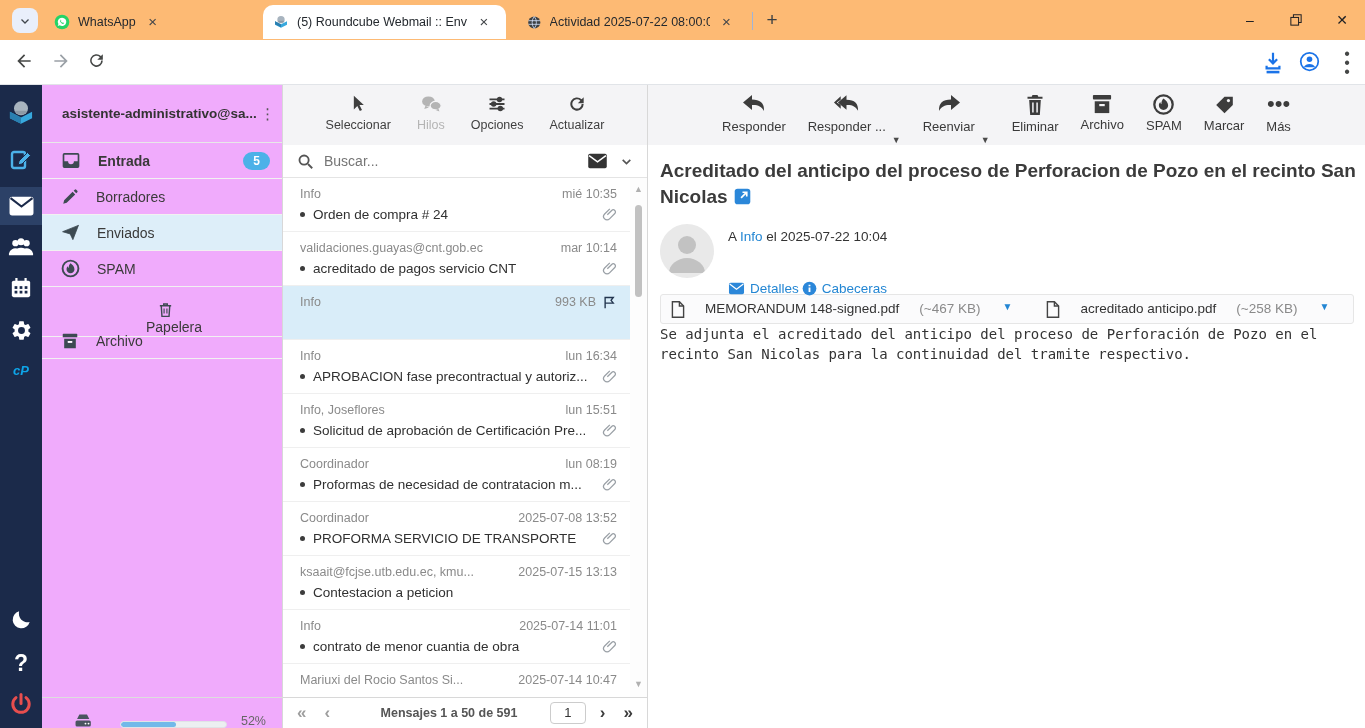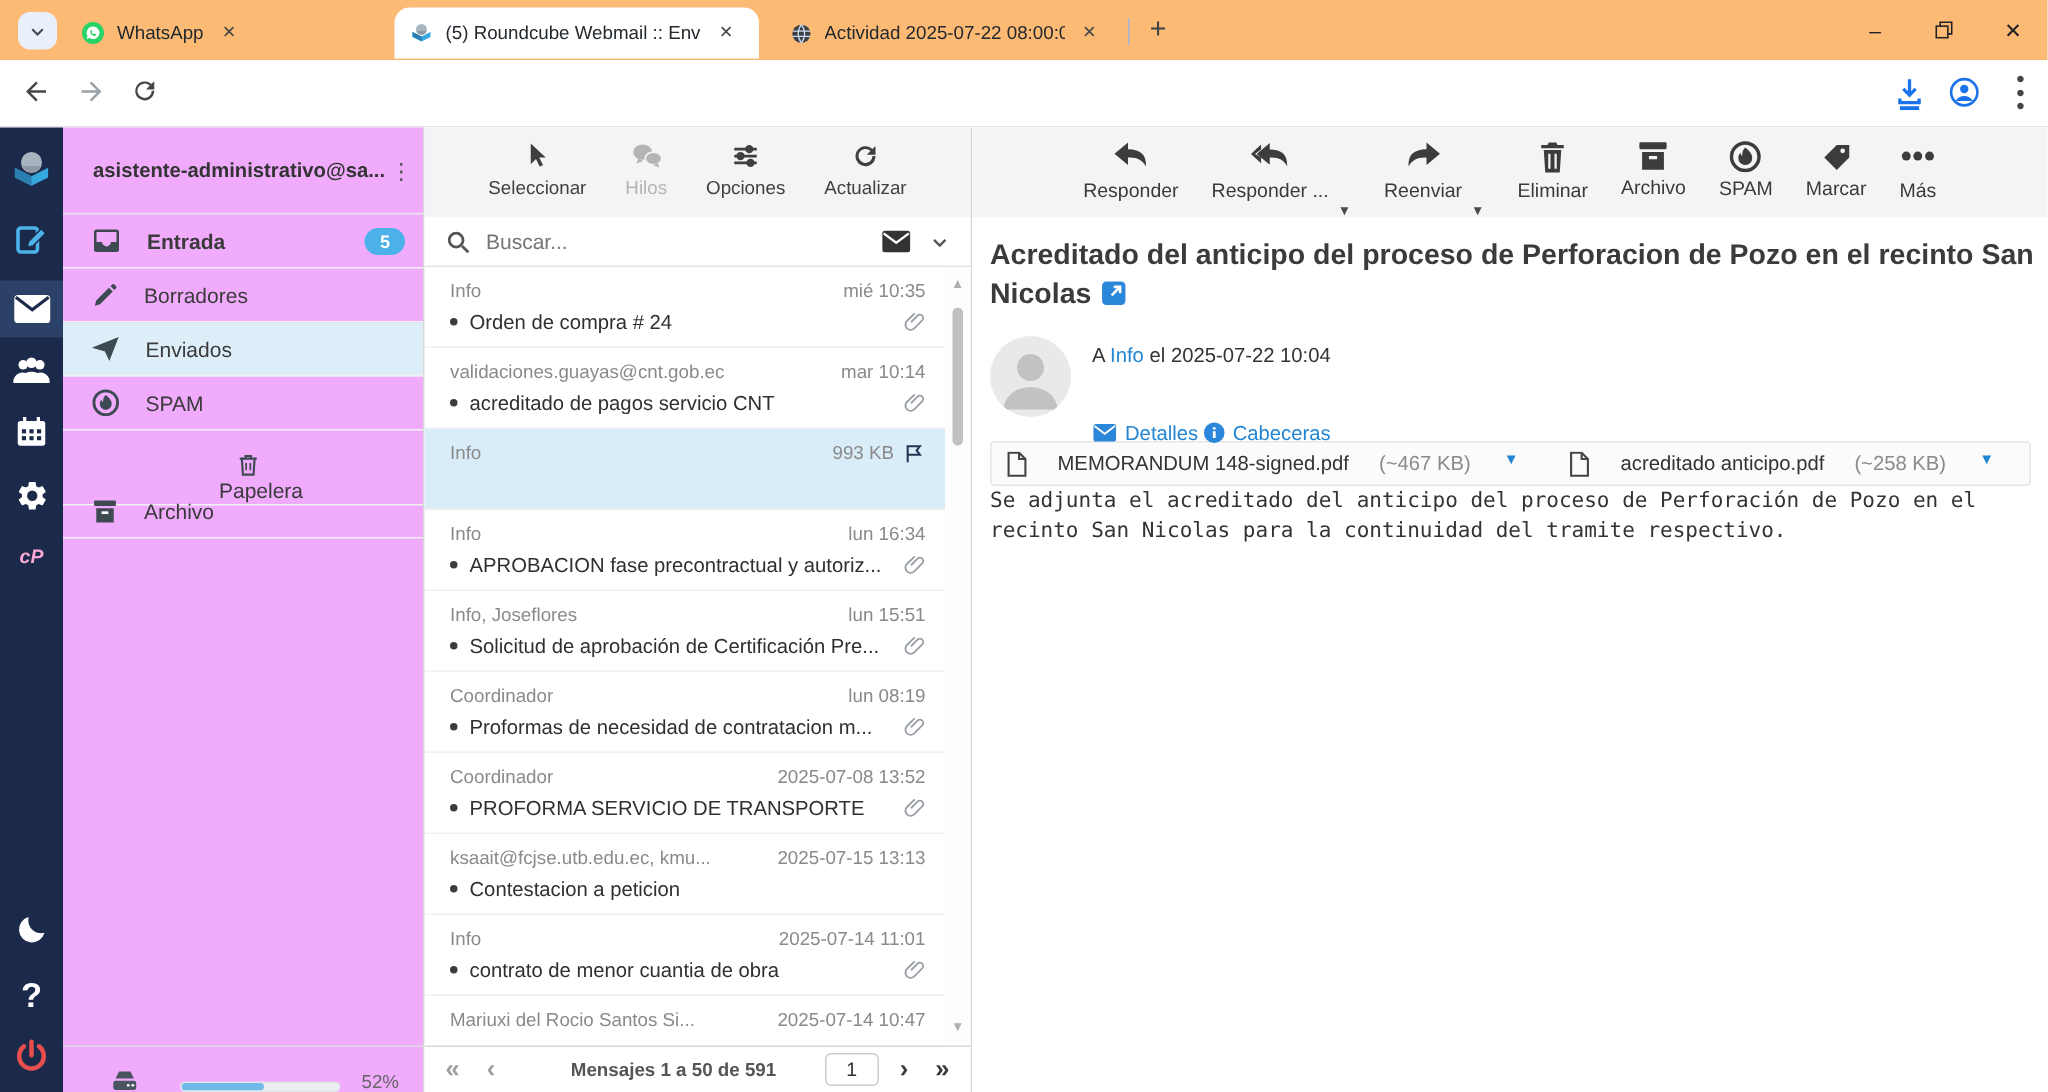--- a/index.html
+++ b/index.html
@@ -25,21 +25,21 @@
   .omnibox .url { font-size:13.5px; color:#202124; margin-left:10px; flex:1; white-space:nowrap; overflow:hidden; }
   .star { color:#5f6368; font-size:17px; margin-left:8px; }
 
   
   #app { position:absolute; left:0; top:85px; width:1365px; height:643px; background:#fff; }
 
   
   #appbar { position:absolute; left:0; top:0; width:42px; height:643px; background:#1b2a4a; }
   .appbar-ic { position:absolute; left:0; width:42px; display:flex; justify-content:center; color:#fff; }
   .appbar-ic.hl { background:#2c4167; padding:9px 0; }
-  .cp-logo { font-size:13px; font-weight:bold; font-style:italic; color:#f9a8d4; }
+  .cp-logo { font-size:13px; font-weight:bold; font-style:italic; color:#0ea5e9; }
 
   
   #folders { position:absolute; left:42px; top:0; width:241px; height:643px; background:#f0abfc; border-right:1px solid #d8d8d8; }
   .acct { position:absolute; left:0; top:0; width:100%; height:58px; border-bottom:1px solid #e8e8e8; display:flex; align-items:center; padding:0 8px 0 20px; }
   .acct .name { font-size:13.5px; font-weight:bold; color:#333; flex:1; white-space:nowrap; overflow:hidden; }
   .acct .dots { color:#555; font-size:15px; letter-spacing:0; width:14px; text-align:center; }
   .folder { position:absolute; left:0; width:100%; height:36px; display:flex; align-items:center; padding:0 12px 0 19px; border-bottom:1px solid #f1f1f1; color:#3d4a52; }
   .folder .flabel { font-size:14px; color:#3a3a3a; margin-left:17px; flex:1; }
   .folder.bold .flabel { font-weight:bold; }
   .folder.selected { background:#ddeef9; }

